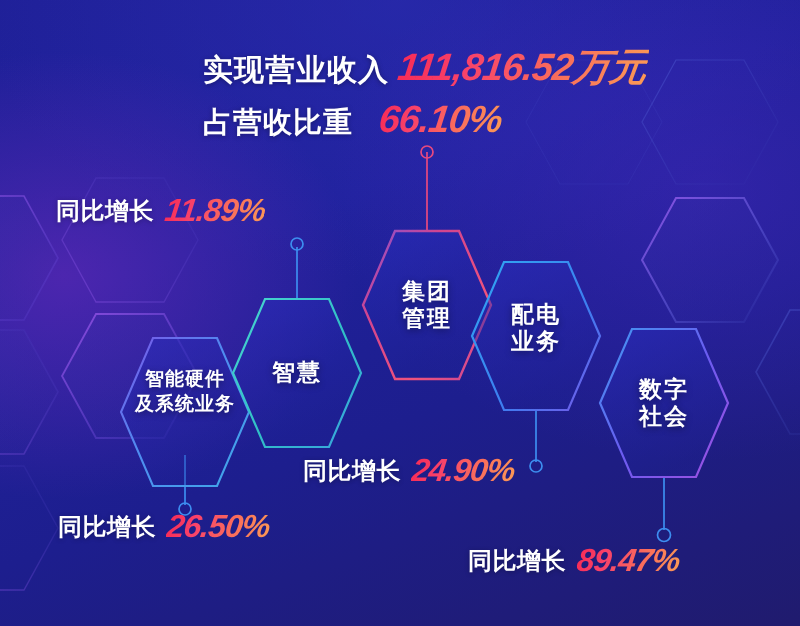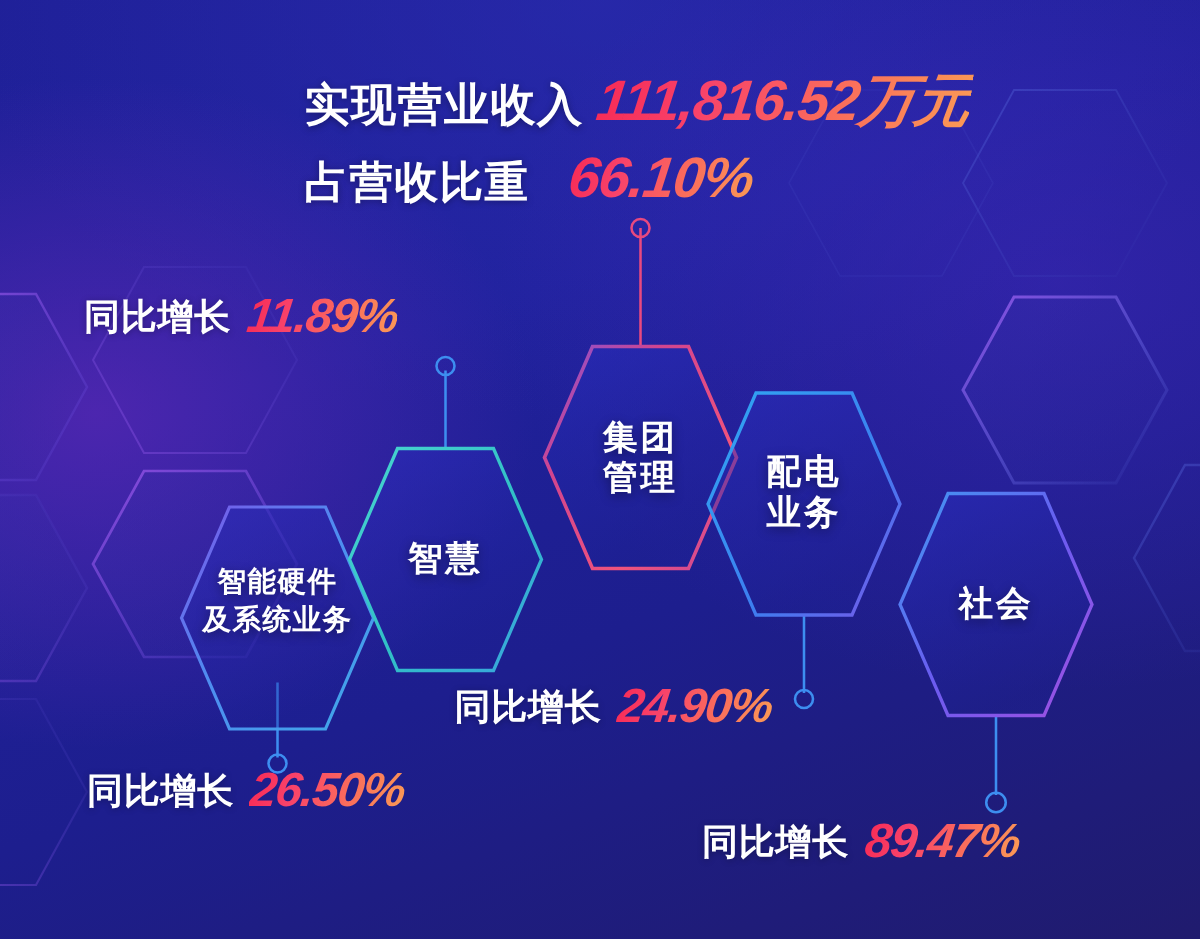--- a/index.html
+++ b/index.html
@@ -178,21 +178,21 @@
   </div>
   <div class="callout" id="c-dist">
     <span class="zh">同比增长</span>
     <span class="num">24.90%</span>
   </div>
   <div class="callout" id="c-digital">
     <span class="zh">同比增长</span>
     <span class="num">89.47%</span>
   </div>
 
-  <div class="hex small" style="left:121px;top:338px;width:128px;height:128px;">
+  <div class="hex small" style="left:121px;top:328px;width:128px;height:128px;">
     <div class="lbl">
       <div>智能硬件</div>
       <div>及系统业务</div>
     </div>
   </div>
   <div class="hex big" style="left:233px;top:299px;width:128px;height:148px;">
     <div class="lbl">
       <div>智慧</div>
     </div>
   </div>
@@ -203,17 +203,18 @@
     </div>
   </div>
   <div class="hex big" style="left:472px;top:262px;width:128px;height:132px;">
     <div class="lbl">
       <div>配电</div>
       <div>业务</div>
     </div>
   </div>
   <div class="hex big" style="left:600px;top:329px;width:128px;height:148px;">
     <div class="lbl">
+      <div>数字</div>
       <div>社会</div>
     </div>
   </div>
 
 </div>
 
 </body></html>

